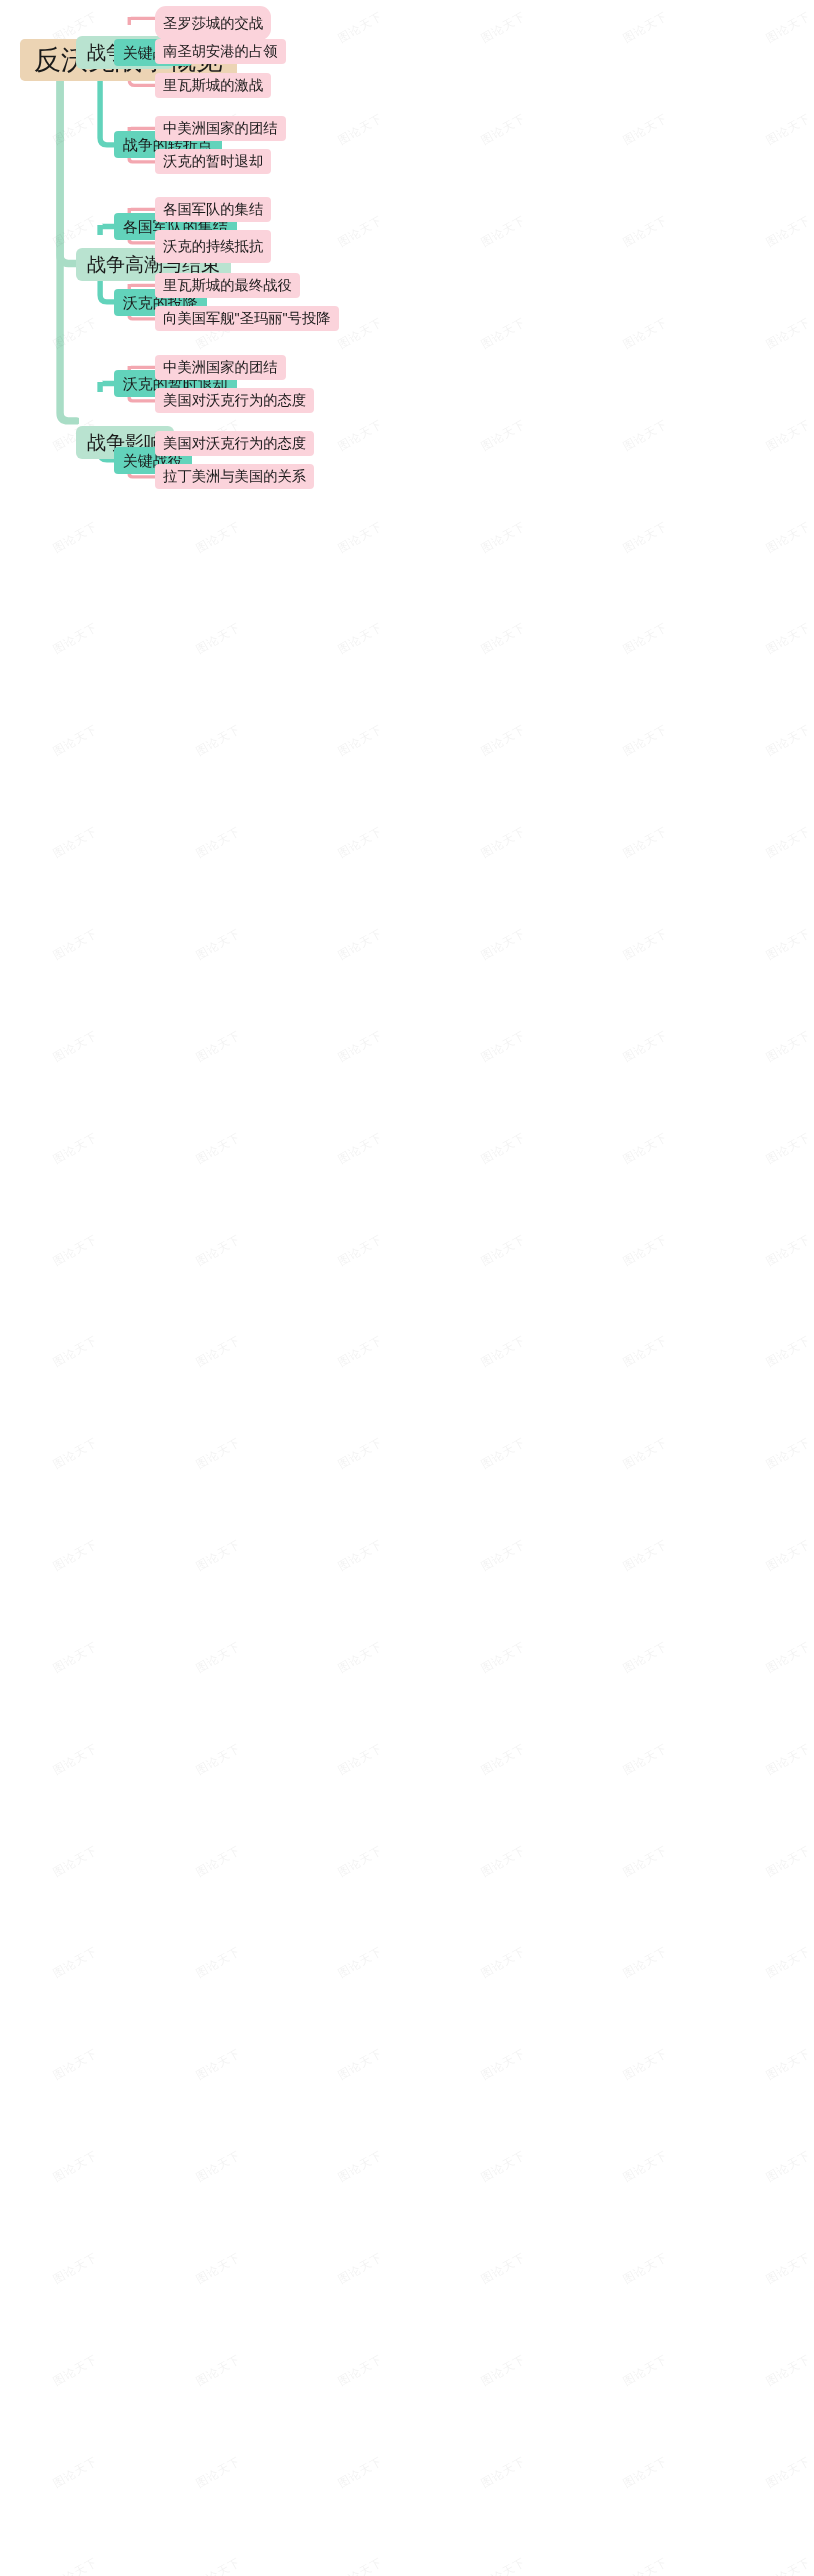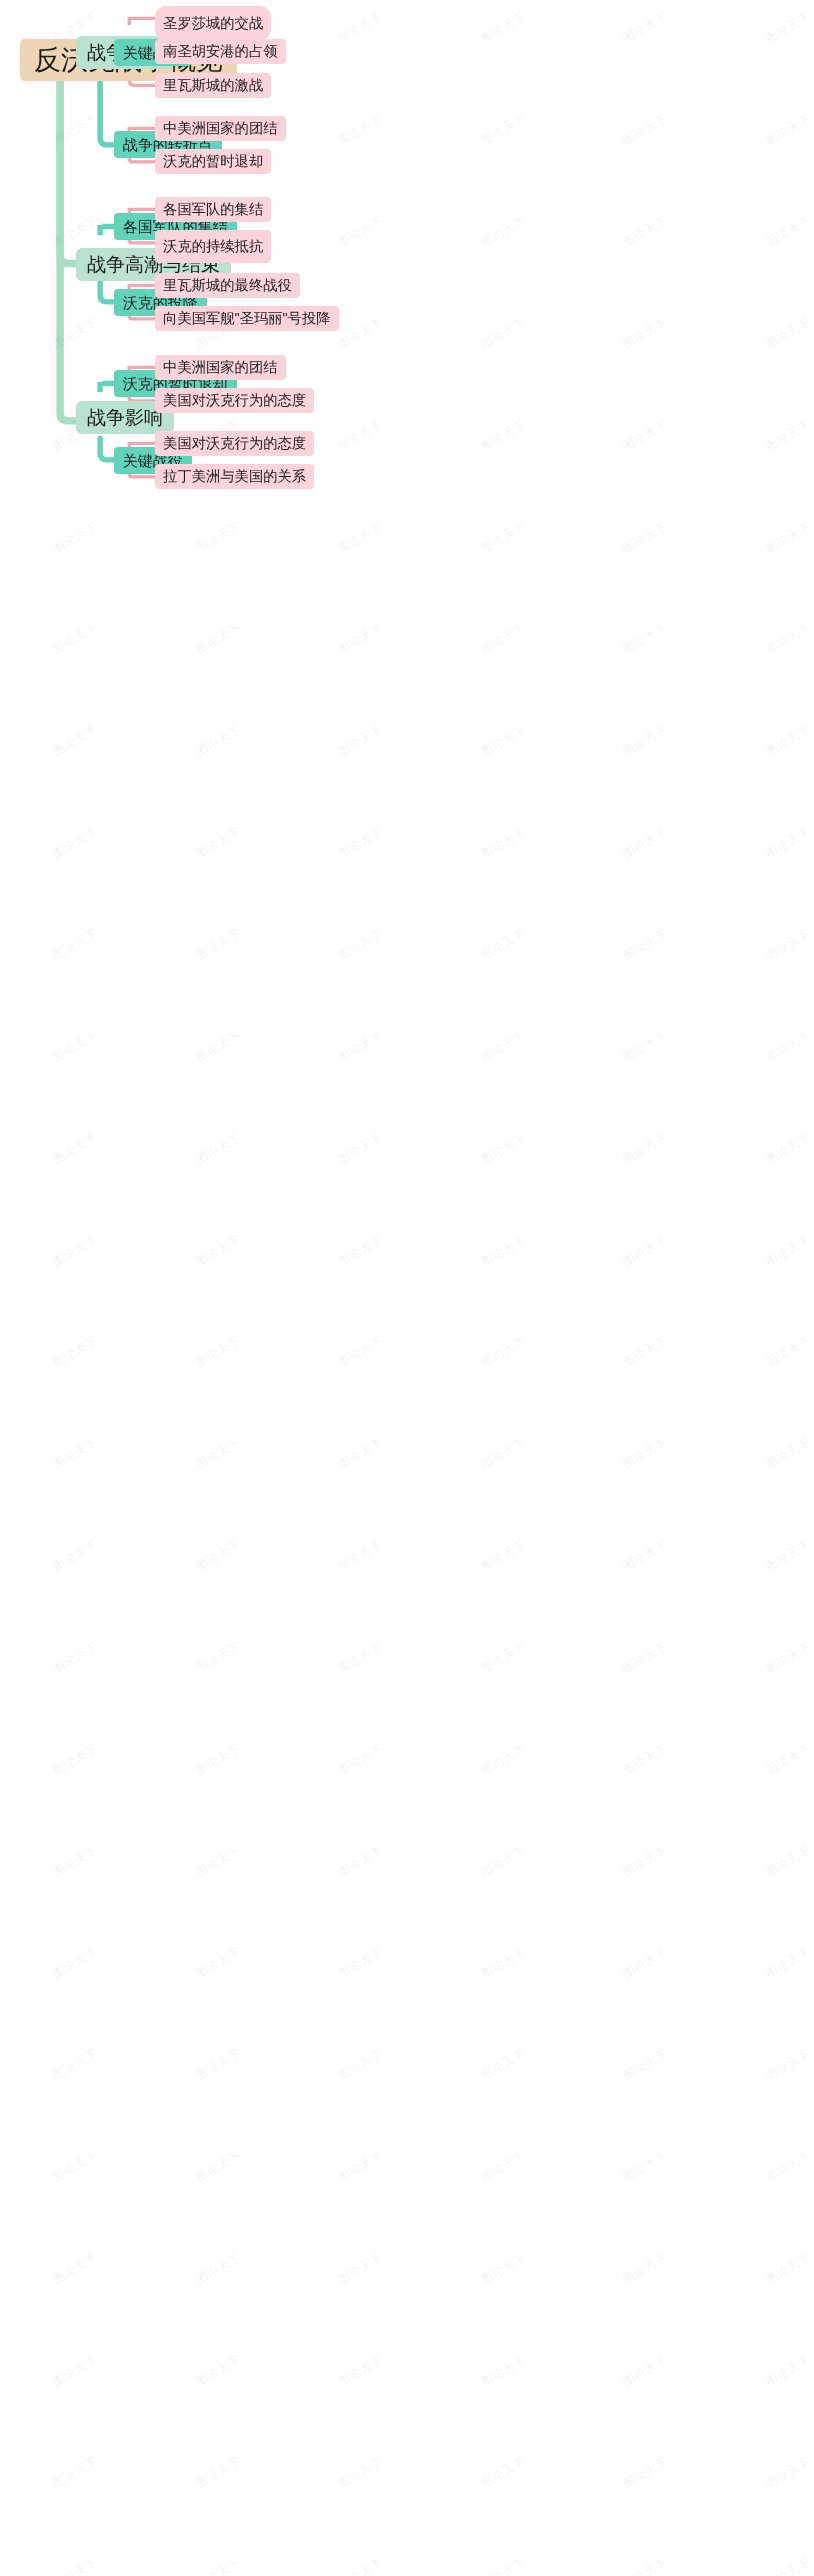--- a/index.html
+++ b/index.html
@@ -130,21 +130,21 @@
     </div>
     <div class="node lvl3" style="left: 114px; top: 289px; height: 26.5px;">
       <span>沃克的投降</span>
     </div>
     <div class="node lvl4" style="left: 155px; top: 273px; height: 25px;">
       <span>里瓦斯城的最终战役</span>
     </div>
     <div class="node lvl4" style="left: 155px; top: 306px; height: 25px;">
       <span>向美国军舰"圣玛丽"号投降</span>
     </div>
-    <div class="node lvl2" style="left: 76px; top: 401px; height: 33px;">
+    <div class="node lvl2" style="left: 76px; top: 426px; height: 33px;">
       <span>战争影响</span>
     </div>
     <div class="node lvl3" style="left: 114px; top: 370px; height: 26.5px;">
       <span>沃克的暂时退却</span>
     </div>
     <div class="node lvl4" style="left: 155px; top: 355px; height: 25px;">
       <span>中美洲国家的团结</span>
     </div>
     <div class="node lvl4" style="left: 155px; top: 388px; height: 25px;">
       <span>美国对沃克行为的态度</span>

